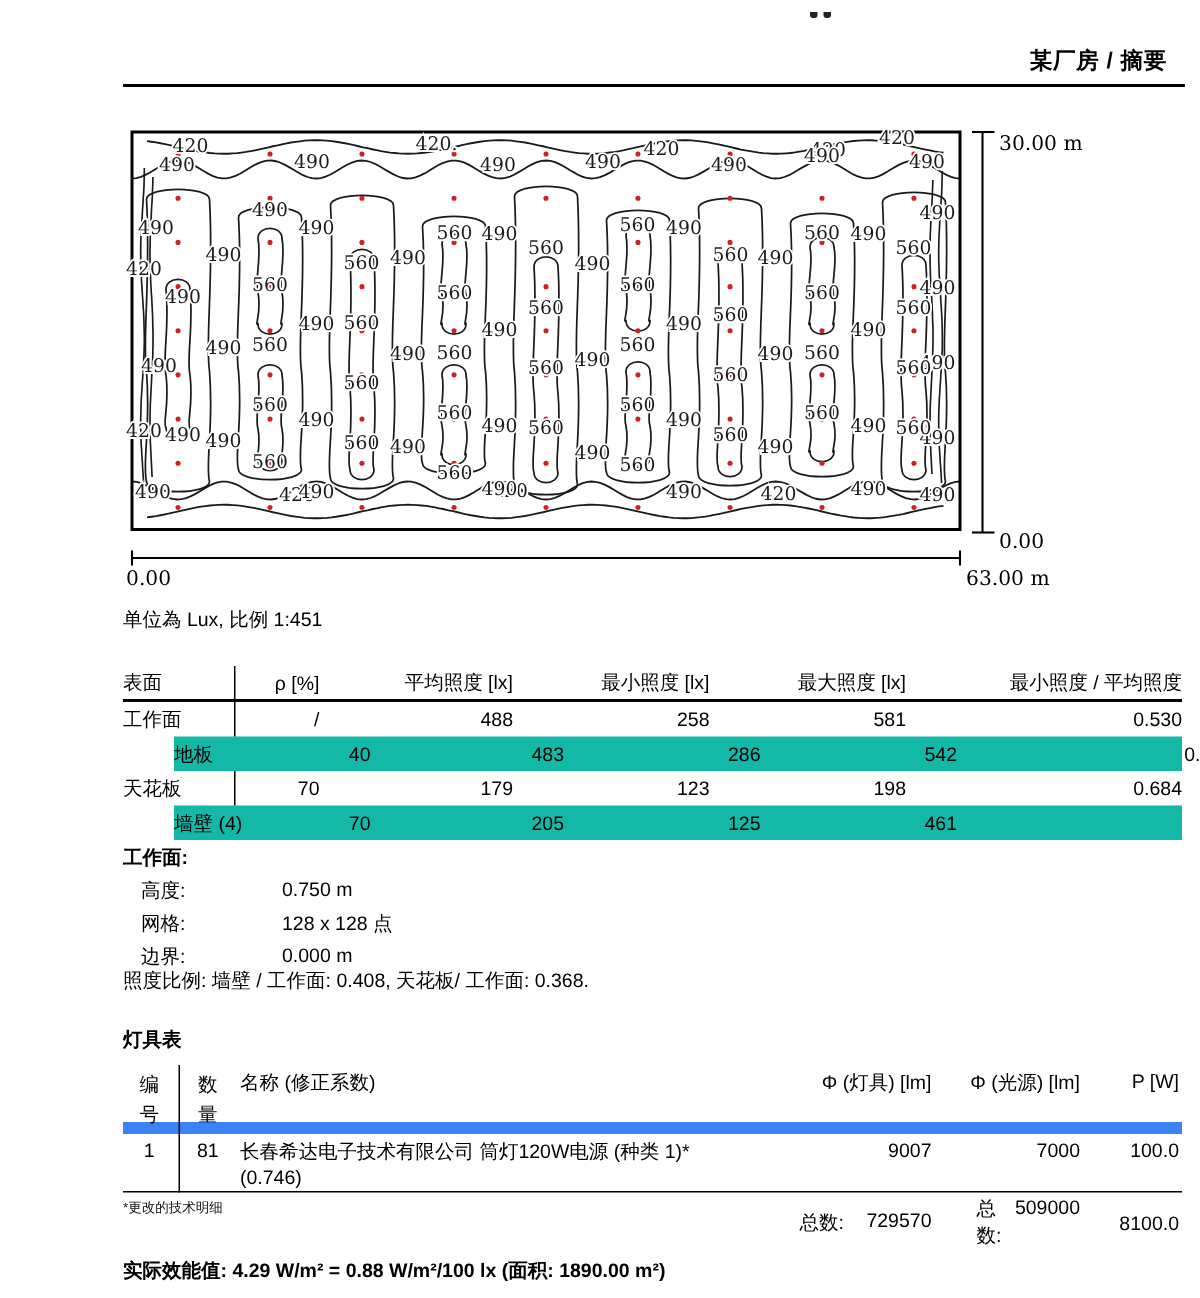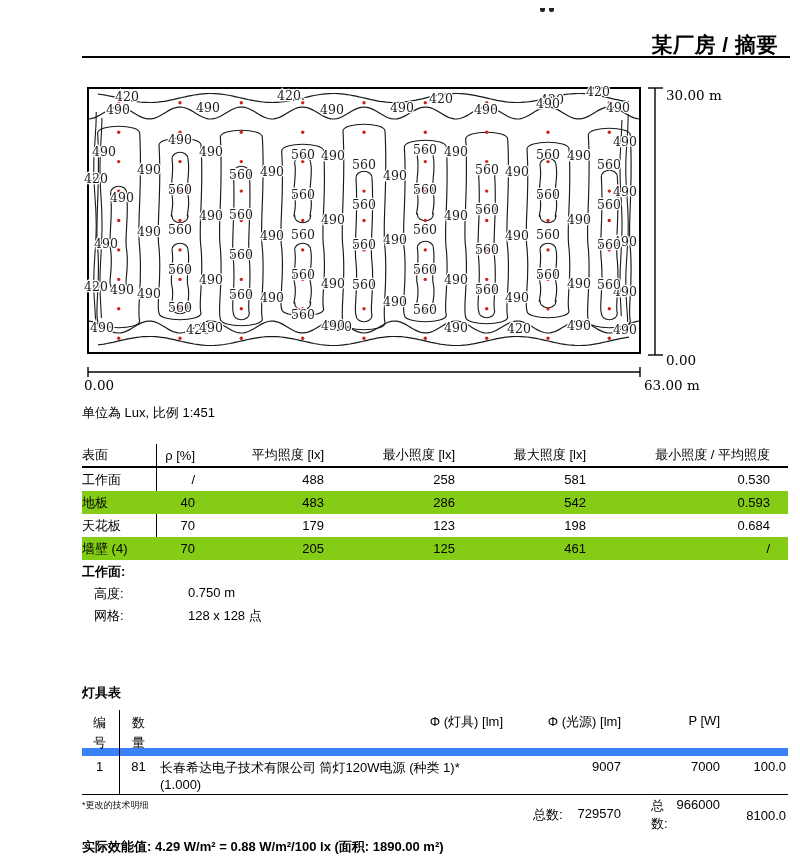--- a/index.html
+++ b/index.html
@@ -3,36 +3,36 @@
 <meta charset="utf-8">
 <style>
   * { margin:0; padding:0; box-sizing:border-box; }
   html,body { width:800px; height:865px; background:#ffffff; overflow:hidden; }
   body { font-family:"Liberation Sans","DejaVu Sans",sans-serif; color:#000; font-size:13px; position:relative; }
   .page { position:absolute; left:82px; top:0; width:708px; height:865px; }
 
   .top-fragment { position:absolute; left:540px; top:0; width:30px; height:6px; }
   .top-fragment i { display:inline-block; width:5px; height:4px; background:#222; margin-right:4px; border-radius:0 0 2px 2px; }
 
-  .doc-title { position:absolute; top:31px; right:12px; font-weight:bold; font-size:21px; letter-spacing:0.5px; }
+  .doc-title { position:absolute; top:31px; right:12px; font-weight:bold; font-size:15px; letter-spacing:0.5px; }
   .head-rule { position:absolute; top:56px; left:0; width:708px; height:2px; background:#000; }
 
   .plot-wrap { position:absolute; top:84px; left:0; width:660px; height:316px; }
   svg text.iso { font-family:"DejaVu Serif","Liberation Serif",serif; font-size:12.5px; fill:#1c1c1c;
                  paint-order:stroke; stroke:#ffffff; stroke-width:2.5px; text-anchor:middle; }
   svg text.dim { font-family:"DejaVu Serif","Liberation Serif",serif; font-size:13.5px; fill:#000; }
 
   .info-line { position:absolute; top:404px; left:0; width:706px; display:flex; justify-content:space-between; }
 
   .stable { position:absolute; top:444px; left:0; width:706px; }
   .srow { display:grid; grid-template-columns:75px 56px 129px 131px 131px 184px; height:23px; align-items:center; }
   .srow.head { height:24px; border-bottom:2px solid #000; }
-  .srow .c { padding-right:18px; text-align:right; white-space:nowrap; }
+  .srow .c { padding-right:0; text-align:right; white-space:nowrap; }
   .srow .c:first-child { text-align:left; padding-left:0; }
-  .srow.shade { background:#84cc16; }
+  .srow.shade { background:#14b8a6;margin-left:34px; }
   .srow .c.vline { border-right:1px solid #000; height:100%; display:flex; align-items:center; }
 
   .workplane { position:absolute; top:563px; left:0; width:500px; }
   .wp-title { font-weight:bold; height:22px; }
   .wp-row { display:flex; height:22px; padding-left:12px; }
   .wp-row .lbl { width:94px; }
   .ratio-line { position:absolute; top:645px; left:0; white-space:nowrap; }
 
   .lum-title { position:absolute; top:684px; left:0; font-weight:bold; }
   .ltable { position:absolute; top:710px; left:0; width:706px; }
@@ -459,54 +459,60 @@
     <div class="wp-title">工作面:</div>
     <div id="wpRows">
         <div class="wp-row">
           <span class="lbl">高度:</span>
           <span>0.750 m</span>
         </div>
         <div class="wp-row">
           <span class="lbl">网格:</span>
           <span>128 x 128 点</span>
         </div>
+        <div class="wp-row">
+          <span class="lbl">边界:</span>
+          <span>0.000 m</span>
+        </div>
       </div>
   </div>
+  <div class="ratio-line">照度比例: 墙壁 / 工作面: 0.408, 天花板/ 工作面: 0.368.</div>
 
   <div class="lum-title">灯具表</div>
   <div class="ltable" id="lumTable" style="position:absolute;">
       <div class="lrow head">
         <div class="c ctr"><span class="twochar">编号</span></div>
         <div class="c ctr"><span class="twochar">数量</span></div>
+        <div class="c ">名称 (修正系数)</div>
         <div class="c num">Φ (灯具) [lm]</div>
         <div class="c num">Φ (光源) [lm]</div>
         <div class="c num">P [W]</div>
       </div>
       <div class="lrow data">
         <div class="c ctr">1</div>
         <div class="c ctr">81</div>
         <div class="c ">
           <div>长春希达电子技术有限公司 筒灯120W电源 (种类 1)*</div>
-          <div>(1.000)</div>
+          <div>(0.746)</div>
         </div>
         <div class="c num">9007</div>
         <div class="c num">7000</div>
         <div class="c num">100.0</div>
       </div>
       <div class="lrow totals">
         <div class="c "></div>
         <div class="c "></div>
         <div class="c "></div>
         <div class="c pair">
           <span>总数:</span>
           <span>729570</span>
         </div>
         <div class="c pair">
           <span>总数:</span>
-          <span>966000</span>
+          <span>509000</span>
         </div>
         <div class="c num">8100.0</div>
       </div>
       <div class="vdiv"></div>
       <div class="footnote">*更改的技术明细</div>
     </div>
 
   <div class="efficiency">实际效能值: 4.29 W/m² = 0.88 W/m²/100 lx (面积: 1890.00 m²)</div>
 </div>
 

